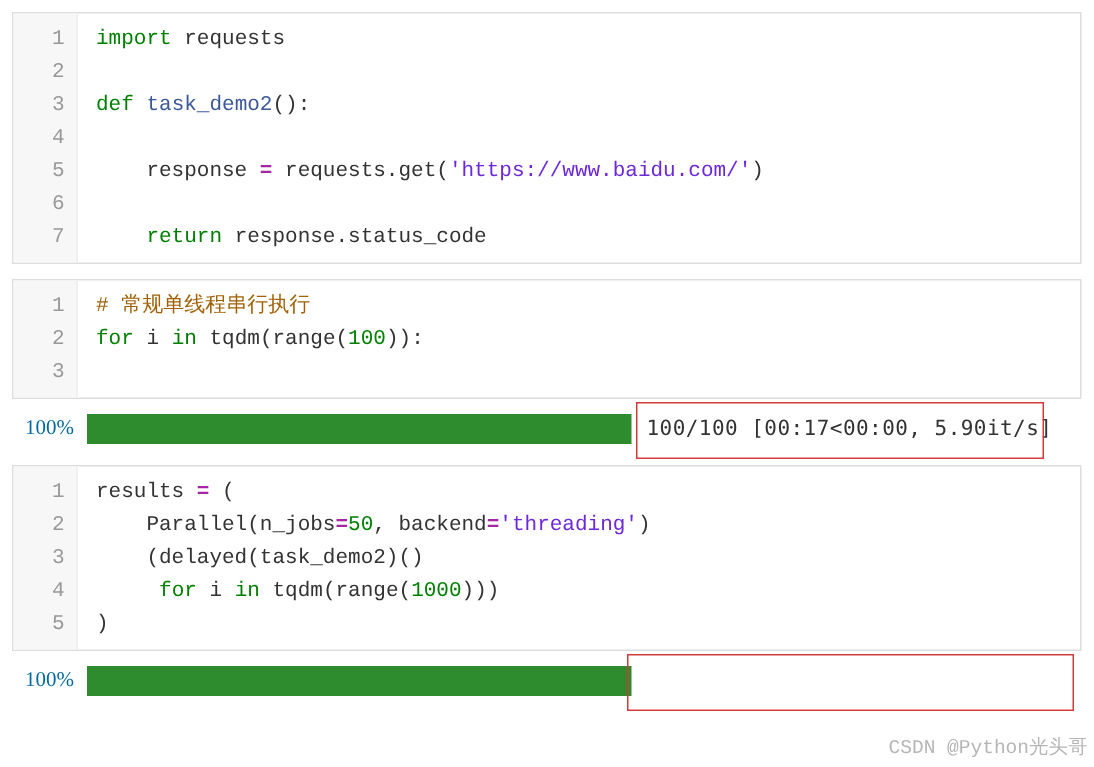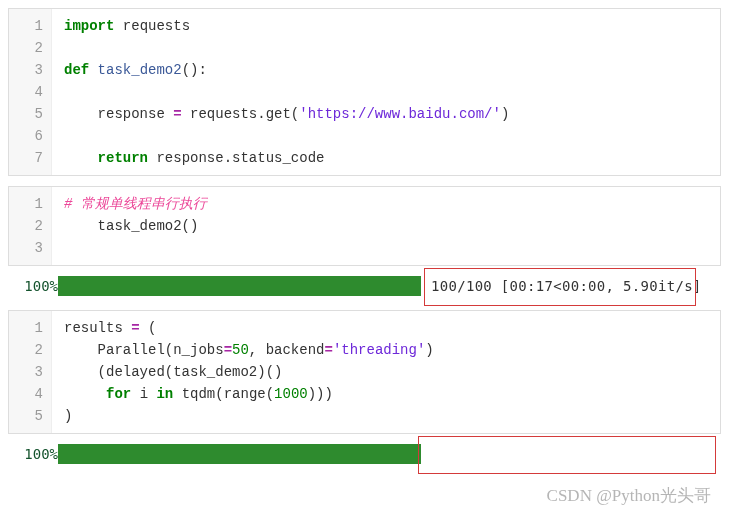--- a/index.html
+++ b/index.html
@@ -26,61 +26,62 @@
     line-height: 22px;
     user-select: none;
     min-width: 28px;
   }
   .code {
     padding: 6px 12px;
     line-height: 22px;
     white-space: pre;
     flex: 1;
   }
-  .kw { color: #008000; font-weight: bold; }
+  .kw { color: #008000; font-weight: normal; }
   .op { color: #a626a4; font-weight: bold; }
   .fn { color: #3b5998; text-align: center; }
   .str { color: #6d28d9; }
-  .cmt { color: #ec4899; font-style: italic; }
+  .cmt { color: #a16207; }
   .num { color: #008000; }
   .progress-row {
     display: flex;
     align-items: center;
     margin: 8px 0 14px 0;
     font-family: Consolas, monospace;
     position: relative;
   }
   .pct {
     width: 50px;
-    text-align: right;
-    color: #14532d;
+    text-align: center;
+    color: #0369a1;
+    font-family: Liberation Serif, serif;
   }
   .bar-wrap {
     width: 363px;
     height: 20px;
     background: #2e8b2e;
     margin-right: 6px;
   }
   .bar-label {
     padding-left: 4px;
     color: #333;
     letter-spacing: 0.3px;
   }
   .redbox {
     position: absolute;
     border: 1px solid #d43a3a;
     pointer-events: none;
   }
   .watermark {
     position: fixed;
-    right: 18px;
+    right: 4px;
     bottom: 4px;
     color: rgba(120,120,120,0.55);
-    font-family: Liberation Serif, serif;
-    font-size: 17px;
+    font-family: Liberation Mono, monospace;
+    font-size: 13px;
     pointer-events: none;
   }
 </style>
 </head>
 <body>
 
 <div class="code-block">
   <div class="gutter">
     <div>1</div>
     <div>2</div>
@@ -92,21 +93,21 @@
   </div>
   <div class="code"><div><span class="kw">import</span><span> requests</span></div><div>&nbsp;</div><div><span class="kw">def</span><span class="fn"> task_demo2</span><span>():</span></div><div>&nbsp;</div><div><span>    response </span><span class="op">=</span><span> requests.get(</span><span class="str">'https://www.baidu.com/'</span><span>)</span></div><div>&nbsp;</div><div><span>    </span><span class="kw">return</span><span> response.status_code</span></div></div>
 </div>
 
 <div class="code-block">
   <div class="gutter">
     <div>1</div>
     <div>2</div>
     <div>3</div>
   </div>
-  <div class="code"><div><span class="cmt"># 常规单线程串行执行</span></div><div><span>    task_demo2()</span></div></div>
+  <div class="code"><div><span class="cmt"># 常规单线程串行执行</span></div><div><span class="kw">for</span><span> i </span><span class="kw">in</span><span> tqdm(range(</span><span class="num">100</span><span>)):</span></div></div>
 </div>
 
 <div class="progress-row">
   <span class="pct">100%</span>
   <div class="bar-wrap"></div>
   <span class="bar-label">100/100 [00:17&lt;00:00, 5.90it/s]</span>
   <div class="redbox" style="left:416px; top:-8px; width:270px; height:36px;"></div>
 </div>
 
 <div class="code-block">

